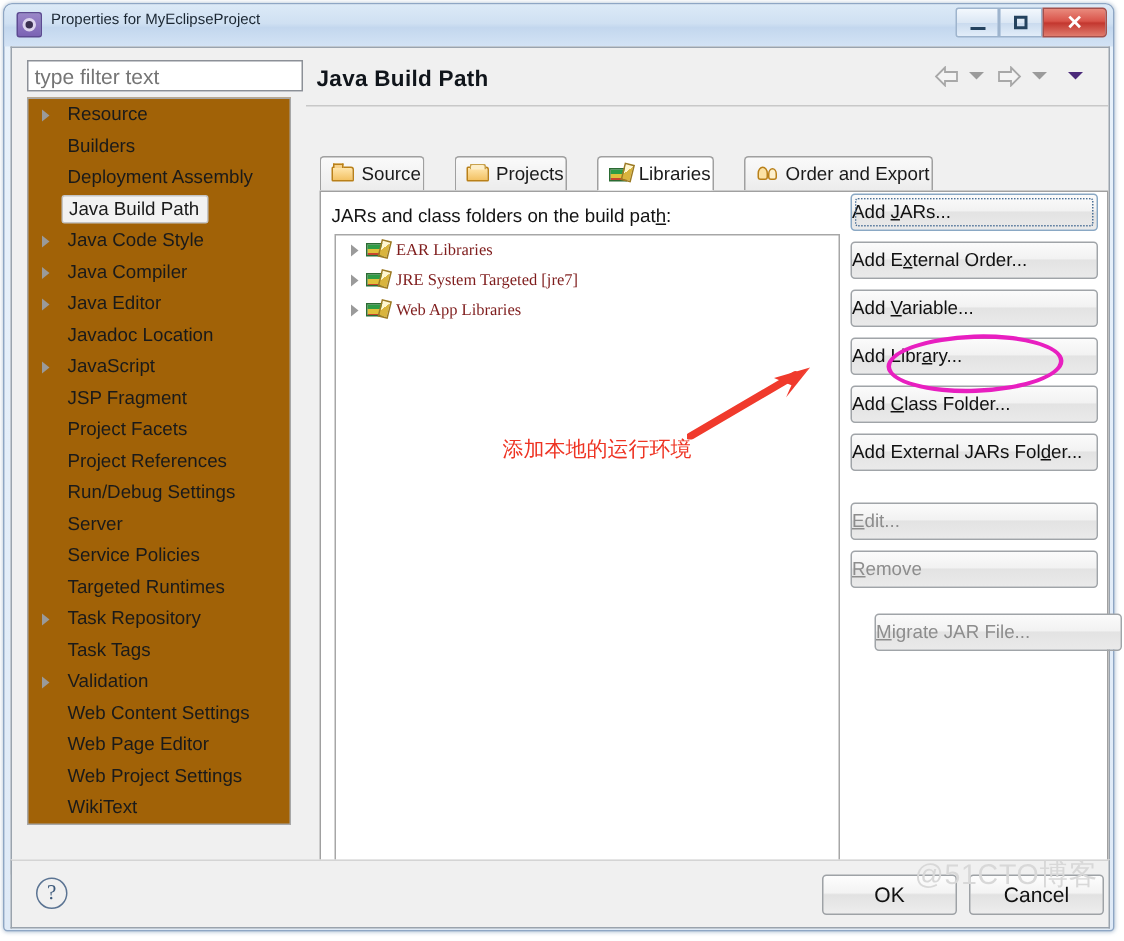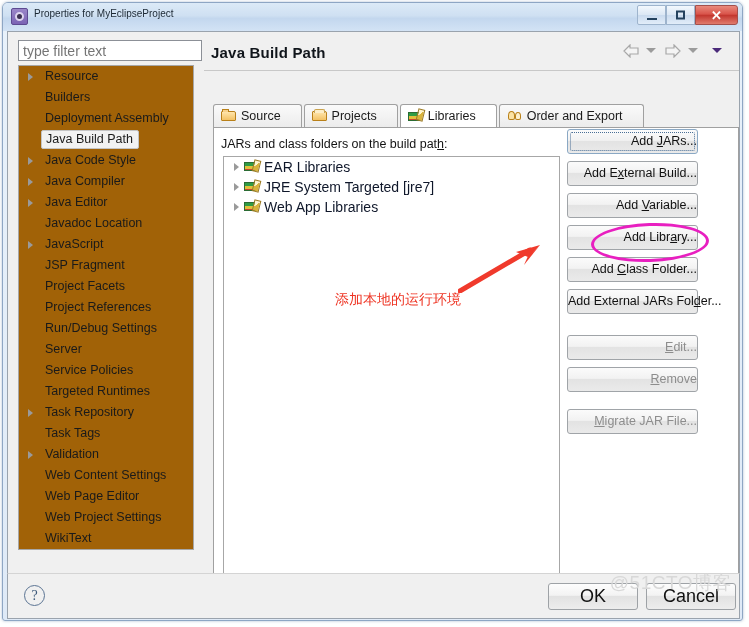--- a/index.html
+++ b/index.html
@@ -199,28 +199,28 @@
     position: absolute;
     left: 205px; top: 72px;
     height: 24px;
     width: 525px;
   }
   .tab {
     position: relative;
     float: left;
     height: 23px;
     line-height: 23px;
-    padding: 0 20px 0 7px;
+    padding: 0 1px 0 7px;
     border: 1px solid #a0a0a0;
     border-bottom: none;
     background: linear-gradient(to bottom,#fafafa,#ececec);
     border-radius: 3px 3px 0 0;
     font-size: 12.5px;
     color: #1a1a1a;
-    margin-right: 2px;
+    margin-right: 20px;
     box-sizing: border-box;
     white-space: nowrap;
   }
   .tab.active {
     background: #fff;
     border-color: #a0a0a0;
     z-index: 3;
     font-weight: normal;
   }
   .tab .tabicon {
@@ -319,24 +319,25 @@
     width: 337px; height: 421px;
     border: 1px solid #a7a7a7;
     background: #fff;
     box-sizing: border-box;
     overflow: hidden;
   }
   .lib-row {
     position: relative;
     height: 20px;
     line-height: 20px;
-    font-size: 14px;
+    font-size: 11px;
     padding-left: 40px;
-    color: #0f172a;
-    white-space: nowrap;
+    color: #7f1d1d;
+    white-space: nowrap;
+    font-family: Liberation Serif, serif;
   }
   .lib-row .arrow {
     position: absolute;
     left: 10px; top: 6px;
     width: 0; height: 0;
     border-left: 5px solid #9a9a9a;
     border-top: 4px solid transparent;
     border-bottom: 4px solid transparent;
   }
   .lib-row .libicon {
@@ -359,28 +360,28 @@
     background: linear-gradient(130deg,#fff6cf 40%, #d9b43d 41%);
     border: 1px solid #9c7a22;
     transform: rotate(14deg);
     box-sizing: border-box;
   }
 
   
   .sbtn {
     position: absolute;
     left: 559px;
-    width: 131px; height: 25px;
+    width: 165px; height: 25px;
     border: 1px solid #a0a4a8;
     border-radius: 3px;
     background: linear-gradient(to bottom,#fbfbfb 0%,#f2f2f2 45%,#e3e3e3 50%,#eaeaea 100%);
     font-family: "Liberation Sans", sans-serif;
     font-size: 12.5px;
     color: #111;
-    text-align: right;
+    text-align: left;
     line-height: 23px;
     box-sizing: border-box;
     white-space: nowrap;
   }
   .sbtn.disabled { color: #8d8d8d; }
   .sbtn.focus {
     border-color: #8aa8c4;
   }
   .sbtn.focus .focusring {
     position: absolute;
@@ -414,21 +415,21 @@
     font-family: "Liberation Serif", serif;
     box-sizing: border-box;
   }
   .dlgbtn {
     position: absolute;
     top: 9px;
     width: 90px; height: 27px;
     border: 1px solid #9ea2a6;
     border-radius: 3px;
     background: linear-gradient(to bottom,#fdfdfd 0%,#f3f3f3 45%,#e2e2e2 50%,#ededed 100%);
-    font-size: 18px;
+    font-size: 14px;
     color: #111;
     text-align: center;
     line-height: 25px;
     box-sizing: border-box;
   }
   #ok-button { left: 540px; }
   #cancel-button { left: 638px; }
 
   
   #annot-ellipse {
@@ -543,28 +544,28 @@
       <span>JARs and class folders on the build pat</span><u>h</u><span>:</span>
     </div>
 
     <div id="libs-list">
         <div class="lib-row"><span class="arrow"></span><span class="libicon"></span><span>EAR Libraries</span></div>
         <div class="lib-row"><span class="arrow"></span><span class="libicon"></span><span>JRE System Targeted [jre7]</span></div>
         <div class="lib-row"><span class="arrow"></span><span class="libicon"></span><span>Web App Libraries</span></div>
       </div>
 
   <div class="sbtn focus" style="top: 97px;"><span>Add </span><u>J</u><span>ARs...</span><span class="focusring"></span></div>
-      <div class="sbtn" style="top: 129px;"><span>Add E</span><u>x</u><span>ternal Build...</span></div>
+      <div class="sbtn" style="top: 129px;"><span>Add E</span><u>x</u><span>ternal Order...</span></div>
       <div class="sbtn" style="top: 161px;"><span>Add </span><u>V</u><span>ariable...</span></div>
       <div class="sbtn" style="top: 193px;"><span>Add Libr</span><u>a</u><span>ry...</span></div>
       <div class="sbtn" style="top: 225px;"><span>Add </span><u>C</u><span>lass Folder...</span></div>
       <div class="sbtn" style="top: 257px;"><span>Add External JARs Fol</span><u>d</u><span>er...</span></div>
       <div class="sbtn disabled" style="top: 303px;"><span></span><u>E</u><span>dit...</span></div>
       <div class="sbtn disabled" style="top: 335px;"><span></span><u>R</u><span>emove</span></div>
-      <div class="sbtn disabled" style="top: 377px;"><span></span><u>M</u><span>igrate JAR File...</span></div>
+      <div class="sbtn disabled" style="top: 377px; margin-left: 16px;"><span></span><u>M</u><span>igrate JAR File...</span></div>
     </div>
 
   <div id="bottombar">
     <div id="help-icon">?</div>
     <div class="dlgbtn" id="ok-button">OK</div>
     <div class="dlgbtn" id="cancel-button">Cancel</div>
   </div>
 
   <div id="annot-ellipse"></div>
 

